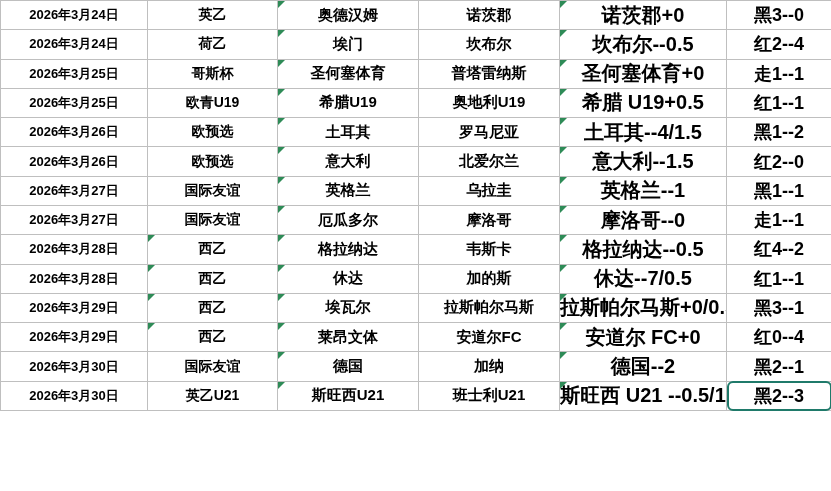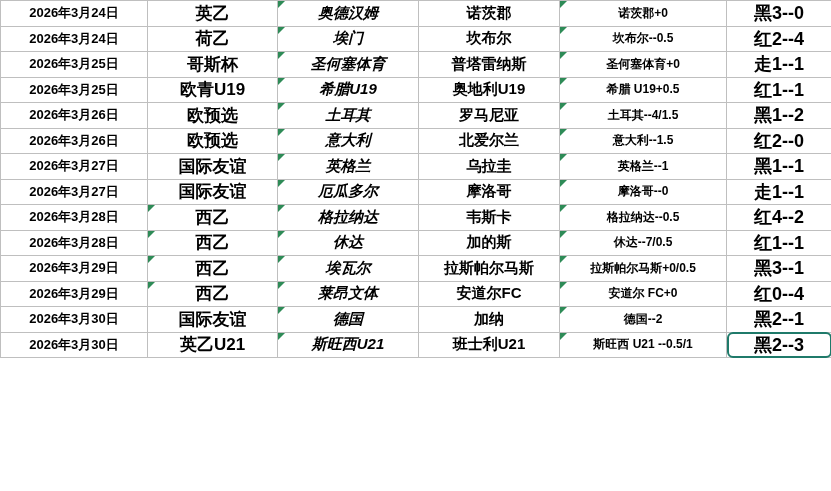--- a/index.html
+++ b/index.html
@@ -9,21 +9,21 @@
   }
   body {
     width: 831px;
     height: 491px;
     font-family: "Liberation Sans", sans-serif;
     overflow: hidden;
   }
   table.sheet {
     border-collapse: collapse;
     width: 831px;
-    height: 358px;
+    height: 411px;
     table-layout: fixed;
   }
   table.sheet td {
     border: 1px solid #bfbfbf;
     text-align: center;
     vertical-align: middle;
     font-weight: bold;
     color: #000000;
     padding: 0;
     position: relative;
@@ -32,24 +32,24 @@
   }
   
   col.c-date  { width: 147px; }
   col.c-league{ width: 130px; }
   col.c-home  { width: 141px; }
   col.c-away  { width: 141px; }
   col.c-hand  { width: 167px; }
   col.c-res   { width: 105px; }
 
   td.date   { font-size: 13px; letter-spacing: 0px; }
-  td.league { font-size: 17px; }
-  td.home   { font-size: 15px; font-style: italic; }
+  td.league { font-size: 14px; }
+  td.home   { font-size: 15px; }
   td.away   { font-size: 15px; }
-  td.hand   { font-size: 12px; }
+  td.hand   { font-size: 20px; }
   td.res    { font-size: 18px; }
 
   
   .marker {
     position: absolute;
     top: 0;
     left: 0;
     width: 0;
     height: 0;
     border-top: 7px solid #2e8b57;

